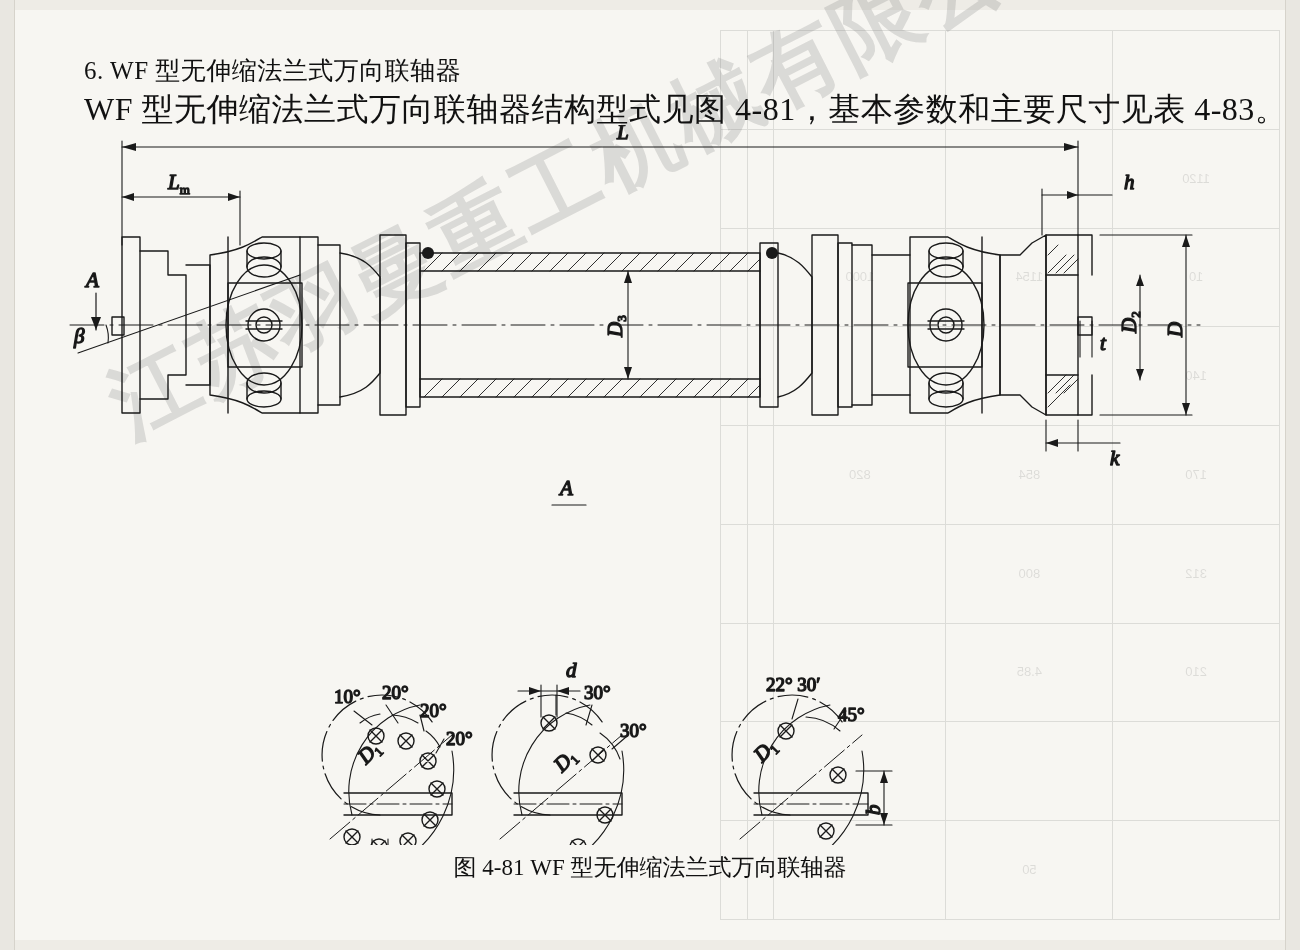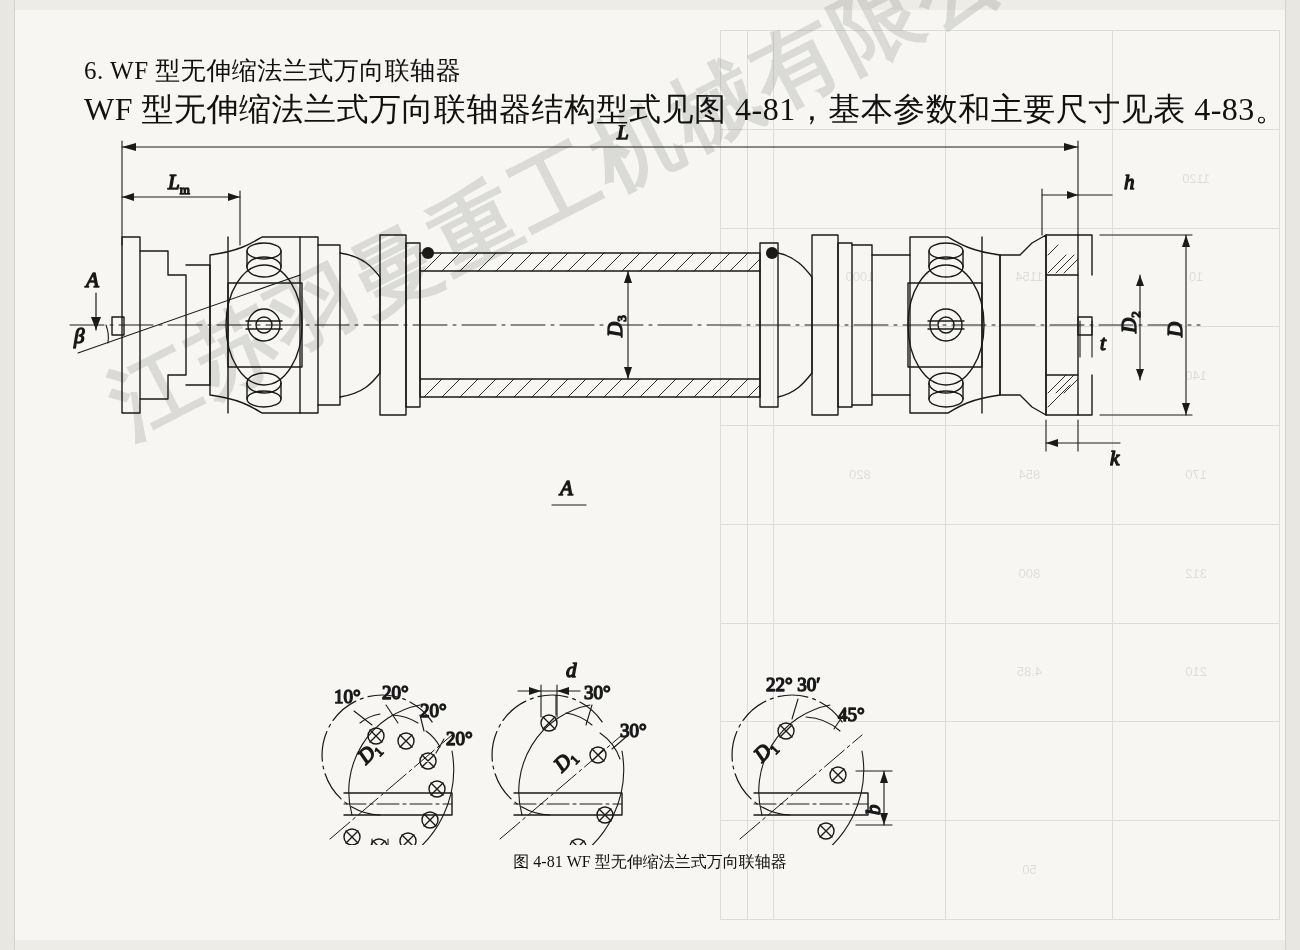--- a/index.html
+++ b/index.html
@@ -106,21 +106,21 @@
     top: 88px;
     font-size: 32px;
     letter-spacing: 0.5px;
   }
   .figcaption {
     position: absolute;
     left: 0;
     right: 0;
     top: 852px;
     text-align: center;
-    font-size: 16px;
+    font-size: 23px;
   }
 
   
   #figure {
     position: absolute;
     left: 0;
     top: 125px;
     width: 1300px;
     height: 720px;
   }

